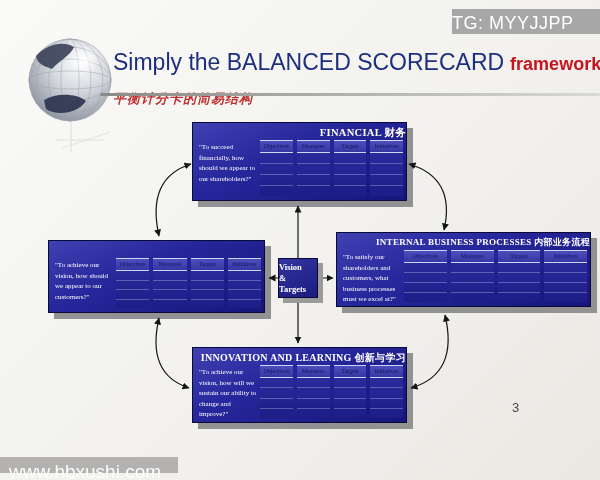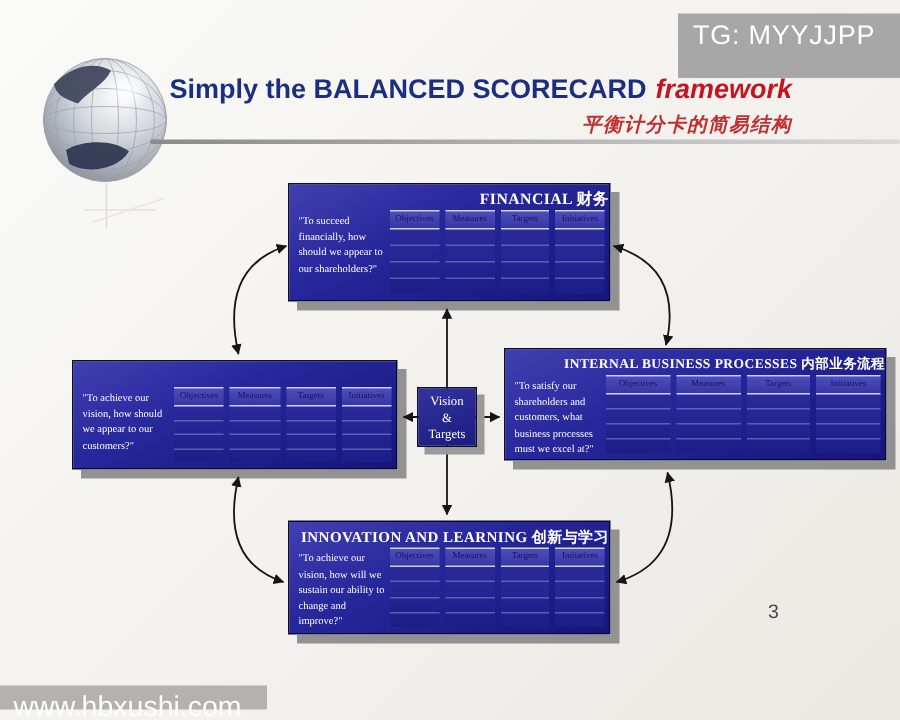--- a/index.html
+++ b/index.html
@@ -1,35 +1,35 @@
 <!DOCTYPE html>
 <html><head>
 <meta charset="utf-8">
 <style>
   html,body{margin:0;padding:0;}
   body{width:600px;height:480px;font-family:"Liberation Sans",sans-serif;}
   .screen{position:relative;width:600px;height:480px;overflow:hidden;
           background:linear-gradient(135deg,#fafaf8 0%,#f2f1ed 55%,#eae8e3 100%);}
 
   
-  .tg-badge{position:absolute;top:9px;right:0;width:148px;height:43px;
+  .tg-badge{position:absolute;top:9px;right:0;width:148px;height:25px;
             background:#a7a7a7;color:#fff;font-size:18px;line-height:29px;
-            padding-left:10px;box-sizing:border-box;letter-spacing:.5px;}
+            box-sizing:border-box;letter-spacing:.5px;}
 
   
   .watermark{position:absolute;left:0;bottom:7px;width:178px;height:16px;
              background:#b3b2b0;color:#fdfdfd;font-size:19px;line-height:30px;
              padding-left:9px;box-sizing:border-box;}
 
   
   .title-block{position:absolute;left:113px;top:49px;white-space:nowrap;}
-  .title-main{color:#1c2e80;font-weight:bold;font-size:18px;}
-  .title-accent{color:#c41420;font-weight:bold;font-style:italic;font-size:18px;margin-left:6px;}
-  .subtitle-cn{color:#c03030;font-weight:bold;font-style:italic;font-size:13px;margin-top:4px;
-               font-family:Liberation Serif, serif;letter-spacing:1px;text-align:right;}
+  .title-main{color:#1c2e80;font-weight:normal;font-size:23px;}
+  .title-accent{color:#c41420;font-weight:bold;font-size:18px;margin-left:6px;}
+  .subtitle-cn{color:#c03030;font-weight:bold;font-style:italic;font-size:13px;margin-top:14px;
+               font-family:Liberation Serif, serif;letter-spacing:1px;}
   .divider{position:absolute;left:100px;top:93px;width:500px;height:3px;
            background:linear-gradient(to right,#8a8a8a,#d9d9d9);border-radius:2px;}
 
   .page-number{position:absolute;left:512px;top:400px;color:#4a4a4a;font-size:13px;}
 
   
   .globe{position:absolute;left:26px;top:36px;}
 
   
   .bsc-box{position:absolute;box-sizing:border-box;border:1px solid #0a0a38;
@@ -49,22 +49,22 @@
               background:linear-gradient(180deg,#4d4dbc,#3737a4);
               border-top:1px solid #d0d4f2;border-bottom:1px solid #d0d4f2;
               overflow:hidden;font-family:"Liberation Serif","DejaVu Serif",serif;}
   .row{flex:1;border-bottom:1px solid rgba(200,205,240,.35);}
   .row:last-child{border-bottom:none;}
 
   
   .vision-box{position:absolute;left:278px;top:258px;width:40px;height:40px;
               box-sizing:border-box;border:1px solid #0a0a38;
               background:linear-gradient(160deg,#33339f,#1b1b80);
-              box-shadow:5px 5px 0 #9a9a9a;color:#fff;text-align:center;
-              font-family:"Liberation Serif","DejaVu Serif",serif;font-weight:normal;
+              box-shadow:5px 5px 0 #9a9a9a;color:#fff;
+              font-family:"Liberation Serif","DejaVu Serif",serif;font-weight:bold;
               font-size:8.5px;line-height:1.3;padding-top:3px;}
 
   .arrows{position:absolute;left:0;top:0;z-index:5;}
   .vision-box{z-index:6;}
 </style>
 </head>
 <body>
 
 <div class="screen">
 

